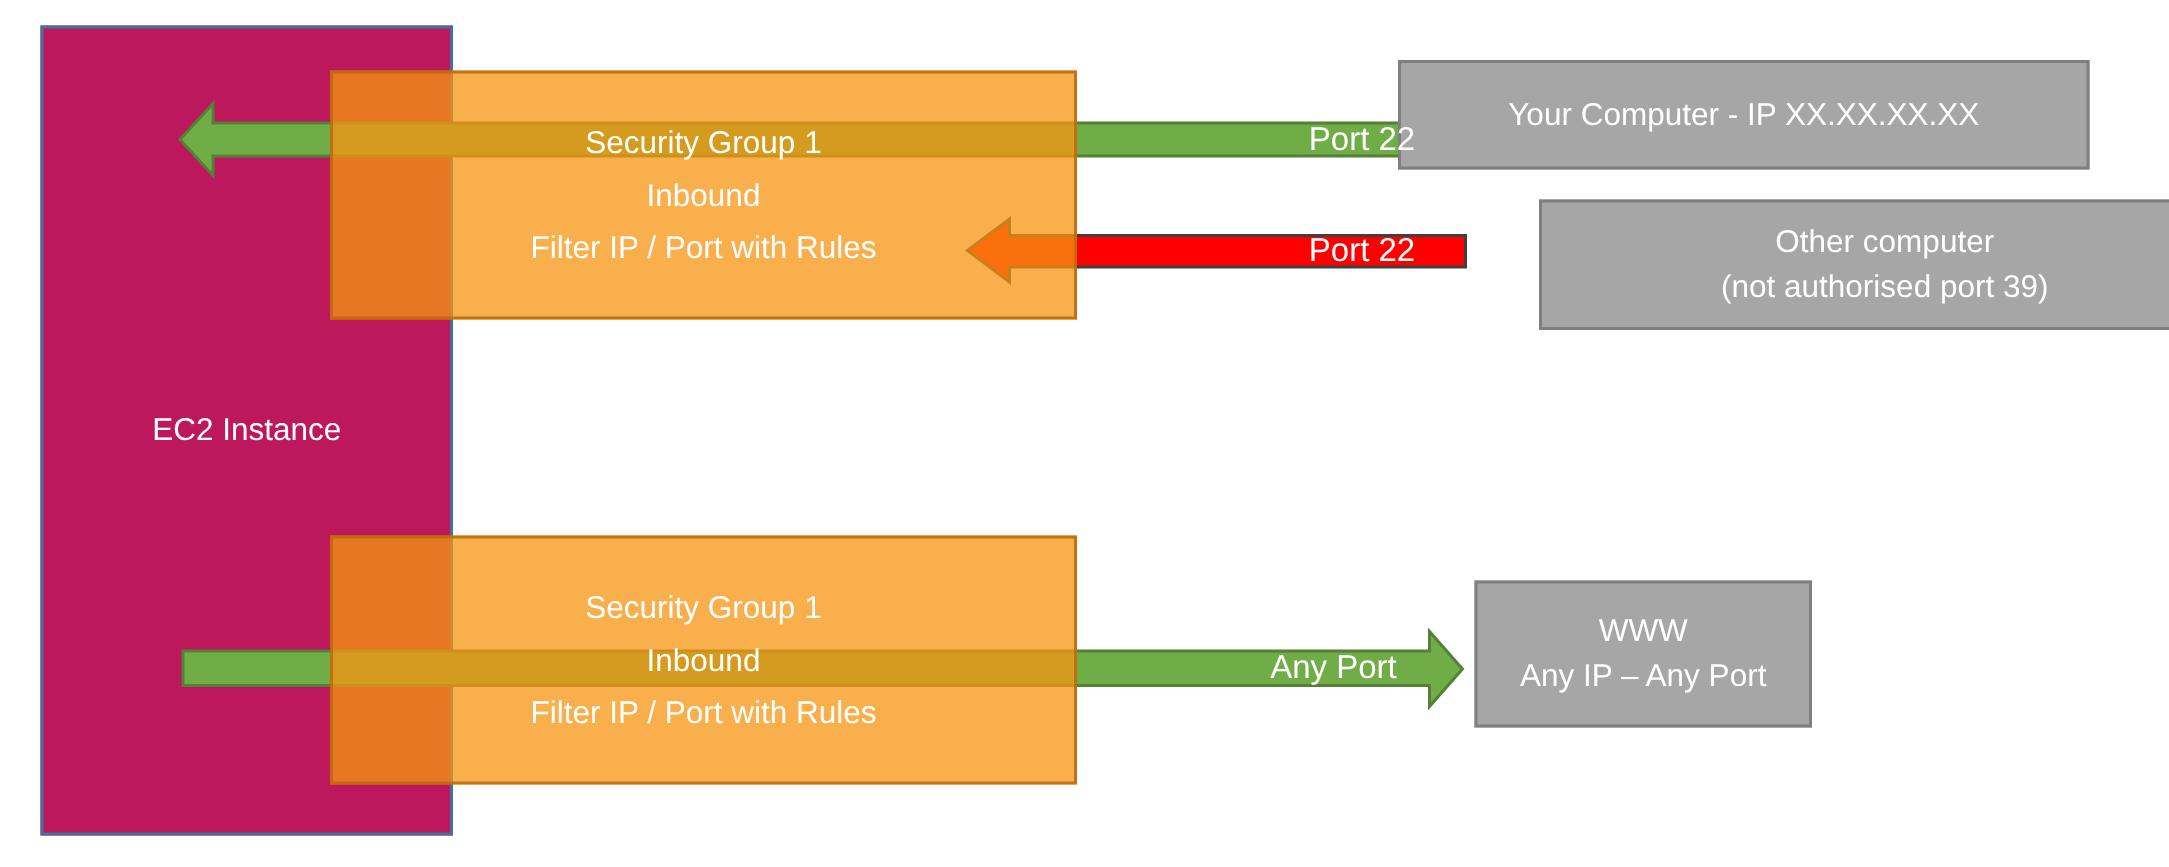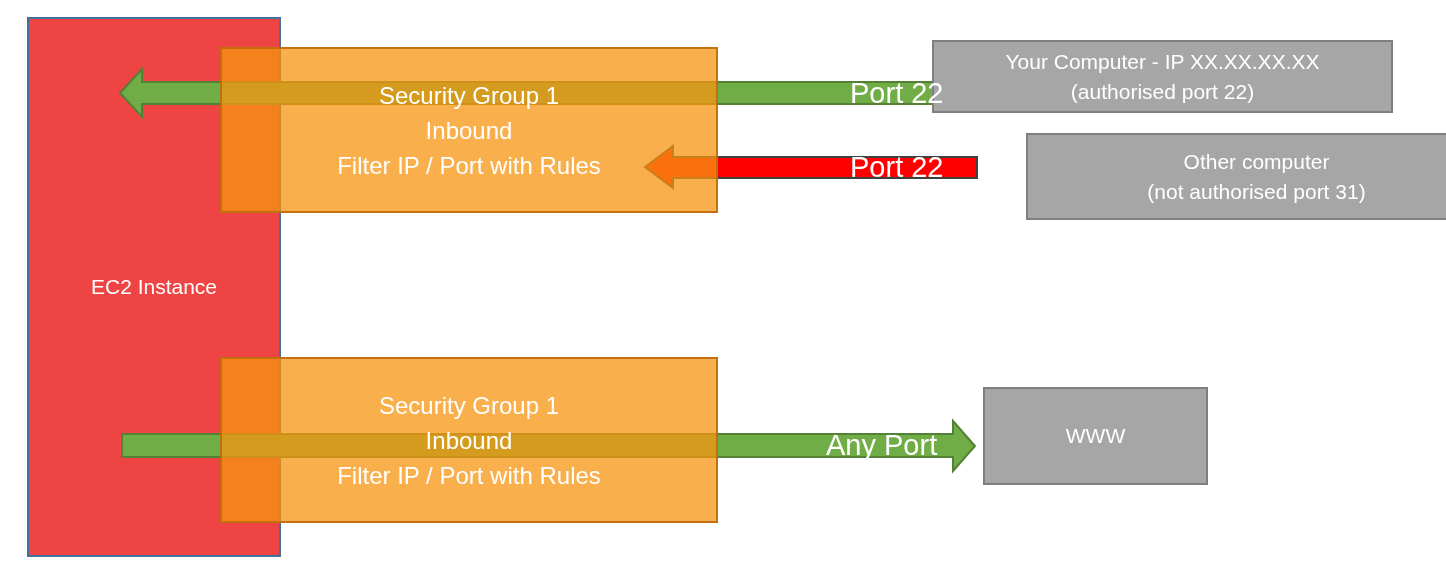--- a/index.html
+++ b/index.html
@@ -15,51 +15,51 @@
     position: absolute;
     display: flex;
     flex-direction: column;
     align-items: center;
     justify-content: center;
     text-align: center;
     color: #ffffff;
     box-sizing: border-box;
   }
   #ec2-box {
-    left: 27px; top: 17px; width: 254px; height: 540px;
-    background: #ef4444;
+    left: 27px; top: 17px; width: 275px; height: 540px;
+    background: #be185d;
     border: 2px solid #41719C;
     font-size: 21px; line-height: 36px;
     z-index: 1;
   }
   .arrow-svg { position: absolute; z-index: 2; overflow: visible; }
   .sg-box {
     left: 220px; width: 498px; height: 166px;
     background: rgba(247,150,16,0.75);
     border: 2px solid rgba(190,106,12,0.9);
-    font-size: 24px; line-height: 35px;
+    font-size: 21px; line-height: 35px;
     z-index: 3;
   }
   #inbound-box  { top: 47px; }
   #outbound-box { top: 357px; }
   .endpoint {
     background: #A6A6A6;
     border: 2px solid #7F7F7F;
     font-size: 21px; line-height: 30px;
     z-index: 2;
   }
   #your-computer-box  { left: 932px; top: 40px;  width: 461px; height: 73px; }
   #other-computer-box { left: 1026px; top: 133px; width: 461px; height: 87px; }
   #www-box            { left: 983px; top: 387px; width: 225px; height: 98px; }
   .flow-label {
     position: absolute;
     color: #ffffff;
-    font-size: 29px;
+    font-size: 22px;
     line-height: 28px;
-    text-align: left;
+    text-align: center;
     z-index: 4;
     white-space: nowrap;
   }
   #label-inbound-allowed { left: 850px; top: 79px;  width: 116px; }
   #label-inbound-blocked { left: 850px; top: 153px; width: 116px; }
   #label-outbound        { left: 826px; top: 431px; width: 126px; }
 </style>
 </head>
 <body>
 
@@ -88,29 +88,29 @@
   </div>
 
   <div class="box sg-box" id="outbound-box">
     <span>Security Group 1</span>
     <span>Inbound</span>
     <span>Filter IP / Port with Rules</span>
   </div>
 
   <div class="box endpoint" id="your-computer-box">
     <span>Your Computer - IP XX.XX.XX.XX</span>
-    <span>(authorised port 22)</span>
   </div>
 
   <div class="box endpoint" id="other-computer-box">
     <span>Other computer</span>
-    <span>(not authorised port 31)</span>
+    <span>(not authorised port 39)</span>
   </div>
 
   <div class="box endpoint" id="www-box">
     <span>WWW</span>
+    <span>Any IP – Any Port</span>
   </div>
 
   <div class="flow-label" id="label-inbound-allowed">Port 22</div>
   <div class="flow-label" id="label-inbound-blocked">Port 22</div>
   <div class="flow-label" id="label-outbound">Any Port</div>
 
 </div>
 
 </body></html>

